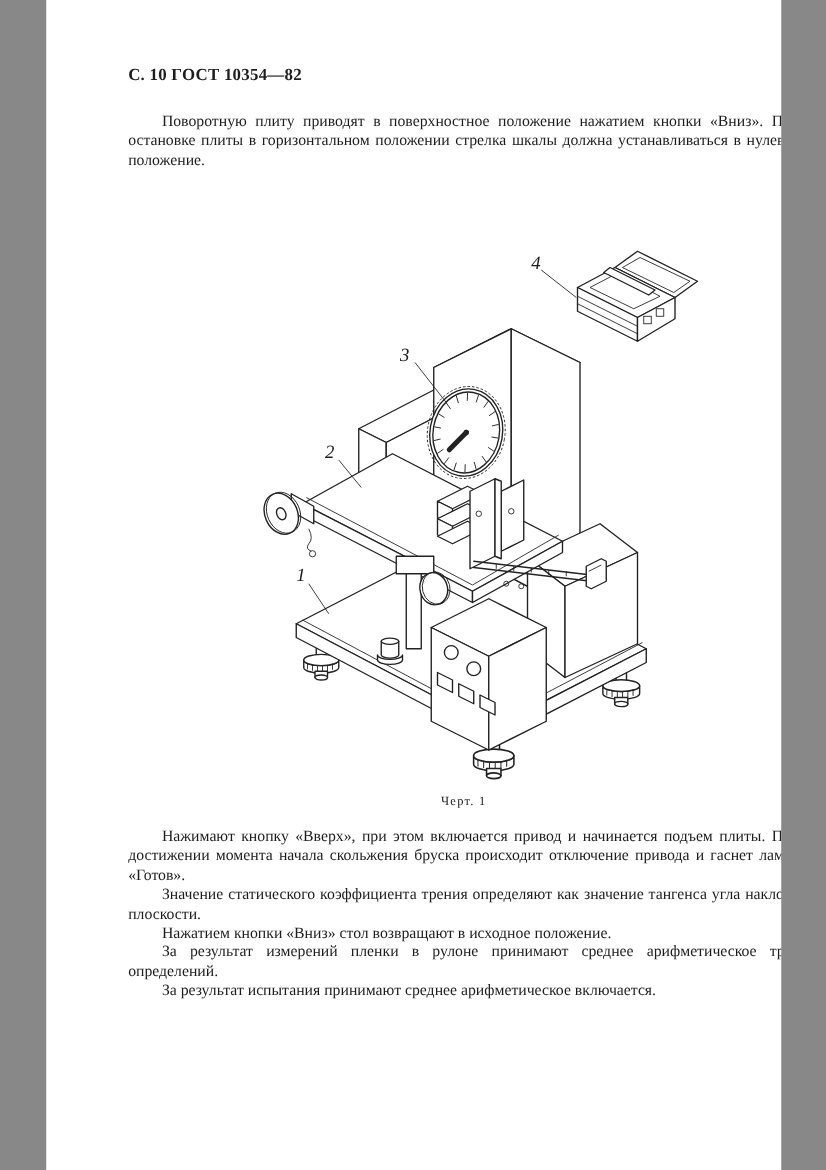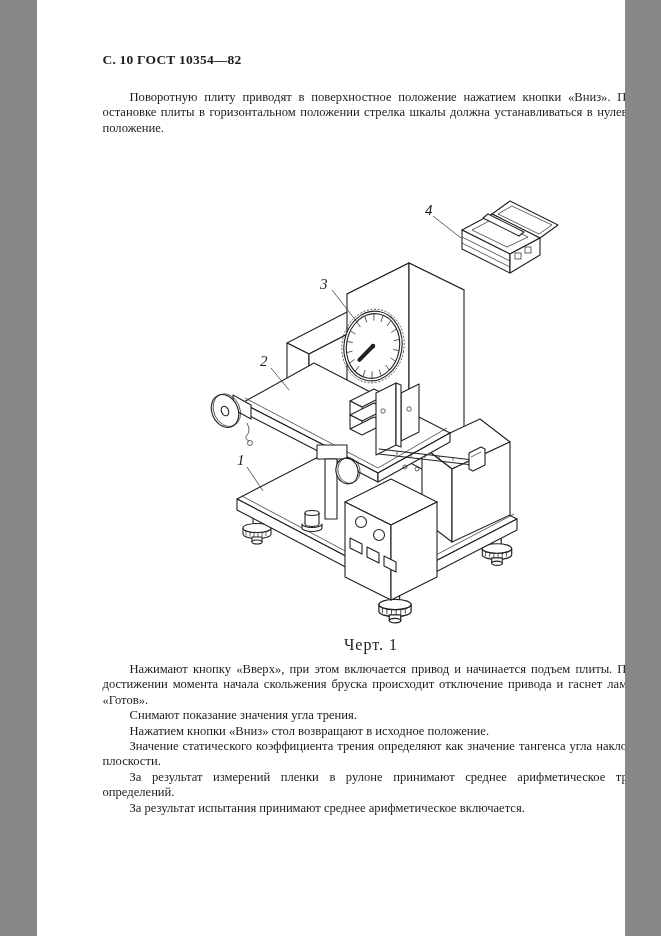--- a/index.html
+++ b/index.html
@@ -16,21 +16,21 @@
   .tb-top{top:90px;}
   .tb-bottom{top:662px;}
   .textblock p{
     margin:0;font-size:12.6px;line-height:15.4px;text-align:justify;
     text-indent:27px;
   }
   .figwrap{position:absolute;left:130px;top:197px;width:420px;height:442px;}
   .figwrap svg{display:block;width:420px;height:442px;}
   .caption{
     position:absolute;left:66px;top:636px;width:537px;text-align:center;
-    font-size:16px;letter-spacing:1px;
+    font-size:10px;letter-spacing:1px;
   }
   
   .ln{fill:none;stroke:#222;stroke-width:1.1;stroke-linejoin:round;stroke-linecap:round;}
   .fc{fill:#ffffff;stroke:#222;stroke-width:1.1;stroke-linejoin:round;}
   .thin{fill:none;stroke:#222;stroke-width:.7;}
   .lbl{font-family:"Liberation Serif",serif;font-style:italic;font-size:15px;fill:#1d1d1d;}
 </style>
 </head>
 <body>
 
@@ -204,20 +204,19 @@
       <text class="lbl" x="70" y="268">1</text>
       <line class="thin" x1="104" y1="171" x2="122" y2="193"></line>
       <text class="lbl" x="93" y="169">2</text>
     </svg>
   </div>
 
   <div class="caption">Черт. 1</div>
 
   <div class="textblock tb-bottom">
     <p>Нажимают кнопку «Вверх», при этом включается привод и начинается подъем плиты. При достижении момента начала скольжения бруска происходит отключение привода и гаснет лампа «Готов».</p>
-    <p>Снимают показание значения угла трения.</p>
+    <p>Значение статического коэффициента трения определяют как значение тангенса угла наклона плоскости.</p>
     <p>Нажатием кнопки «Вниз» стол возвращают в исходное положение.</p>
-    <p>Значение статического коэффициента трения определяют как значение тангенса угла наклона плоскости.</p>
     <p>За результат измерений пленки в рулоне принимают среднее арифметическое трех определений.</p>
     <p>За результат испытания принимают среднее арифметическое включается.</p>
   </div>
 
 </div>
 
 </body></html>

